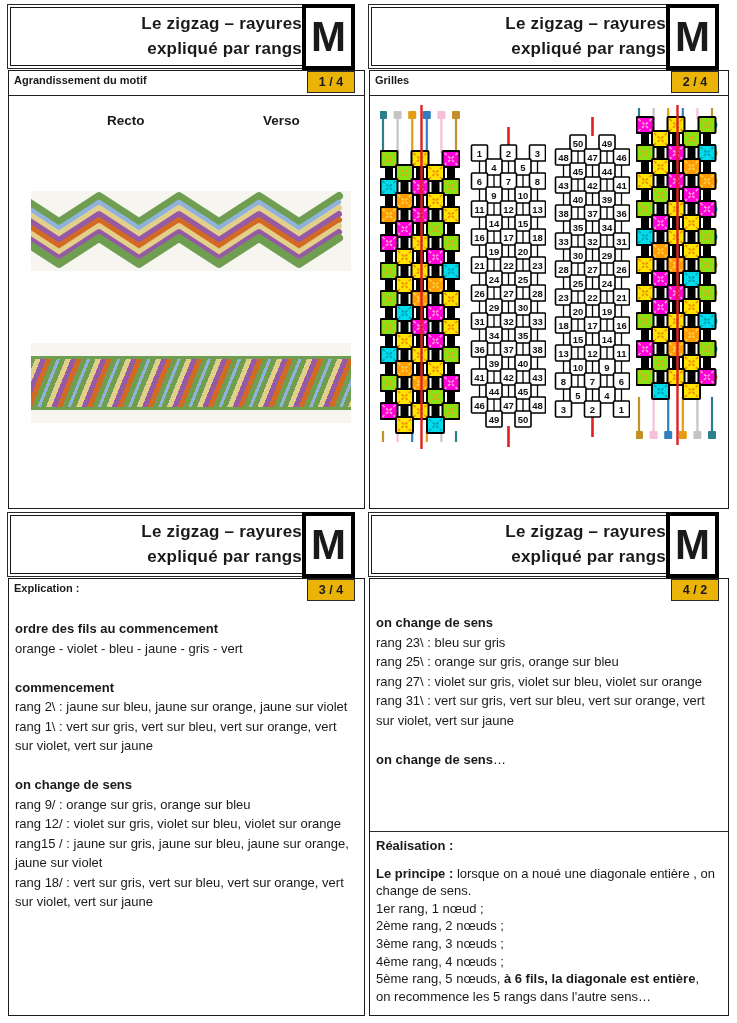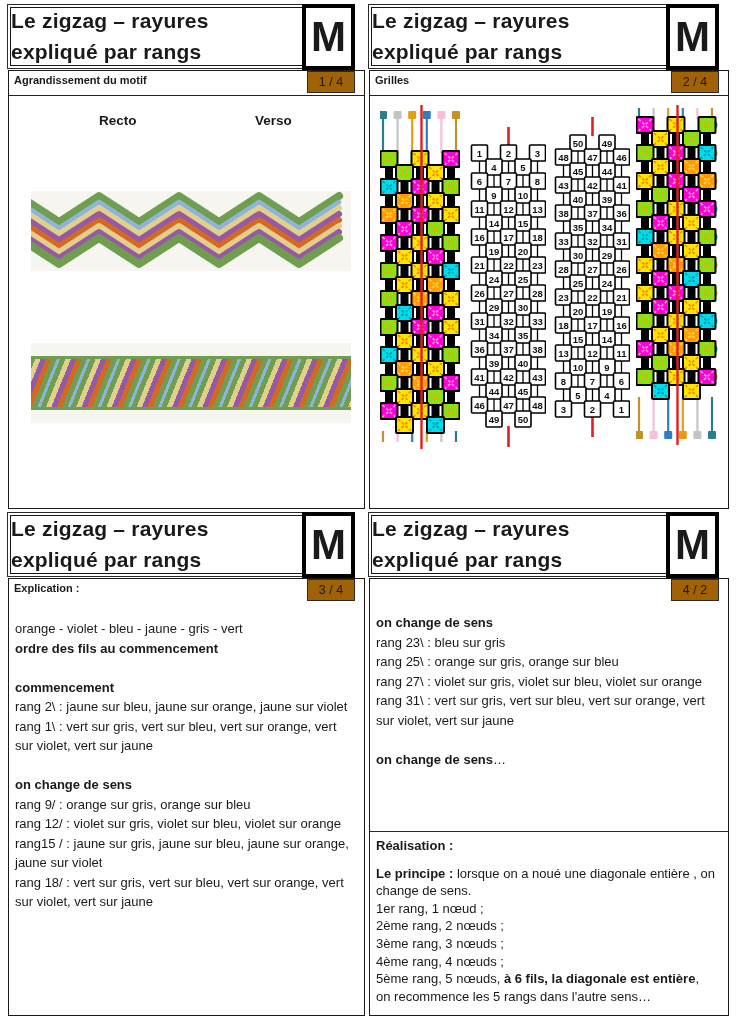--- a/index.html
+++ b/index.html
@@ -6,38 +6,38 @@
   .page{position:relative;width:737px;height:1023px;background:#ffffff;
         font-family:"Liberation Sans",sans-serif;color:#1a1a1a;overflow:hidden;}
   .panel{position:absolute;}
   .p1{left:8px;top:4px;width:357px;height:505px;}
   .p2{left:369px;top:4px;width:360px;height:505px;}
   .p3{left:8px;top:512px;width:357px;height:504px;}
   .p4{left:369px;top:512px;width:360px;height:504px;}
   .titlebox{position:absolute;left:2px;right:62px;top:3px;height:57px;
             border:1.6px solid #161616;outline:1px solid #2a2a2a;outline-offset:2px;
             display:flex;flex-direction:column;justify-content:center;background:#fff;}
-  .t1{text-align:left;font-weight:bold;font-size:21px;line-height:1.45;letter-spacing:.2px;}
+  .t1{text-align:right;font-weight:bold;font-size:17px;line-height:1.45;letter-spacing:.2px;}
   .mbox{position:absolute;right:10px;top:0;width:45px;height:58px;border:4px solid #000;
         background:#fff;display:flex;align-items:center;justify-content:center;
         font-weight:bold;font-size:42px;line-height:1;z-index:3;}
   .content{position:absolute;left:0;right:0;top:66px;bottom:0;border:1.5px solid #1a1a1a;background:#fff;}
   .pnum{position:absolute;right:10px;top:67px;width:46px;height:20px;border:1.4px solid #2a2a2a;
-        background:#a16207;font-weight:normal;font-size:12.5px;display:flex;align-items:center;
+        background:#eab308;font-weight:bold;font-size:12.5px;display:flex;align-items:center;
         justify-content:center;z-index:4;text-align:center;}
   .plabel{position:absolute;left:5px;top:3px;font-weight:bold;font-size:11px;}
   .labelline{position:absolute;left:0;right:0;top:24px;border-top:1.3px solid #222;}
   .lines{position:absolute;left:6px;right:8px;font-size:13px;}
   .tline{line-height:19.5px;min-height:19.5px;}
   .blank{height:19px;}
   .b{font-weight:bold;}
   .tight .tline{line-height:17.6px;min-height:17.6px;}
   .tight .blank{height:10px;min-height:10px;}
   .divider{position:absolute;left:0;right:0;border-top:1.5px solid #2a2a2a;}
-  .rv{position:absolute;font-weight:bold;font-size:13.5px;}
+  .rv{position:absolute;font-weight:bold;font-size:13.5px;margin-left:8px;}
   .photo{position:absolute;left:22px;width:320px;height:80px;}
   .verso-band{position:absolute;left:0;right:0;top:13px;height:54px;}
   svg{display:block;}
   .gridsvg{position:absolute;}
 </style>
 </head>
 <body>
 
 <div class="page">
 
@@ -857,22 +857,22 @@
   <section class="panel p3">
     <div class="titlebox">
       <div class="t1">Le zigzag – rayures</div>
       <div class="t1">expliqué par rangs</div>
     </div>
     <div class="mbox">M</div>
     <div class="pnum">3 / 4</div>
     <div class="content">
       <div class="plabel">Explication :</div>
       <div class="lines" id="p3-lines" style="top:40px">
+          <div class="tline"><span class="b">ordre des fils au commencement</span></div>
           <div class="tline"><span>orange - violet - bleu - jaune - gris - vert</span></div>
-          <div class="tline"><span class="b">ordre des fils au commencement</span></div>
           <div class="tline blank"></div>
           <div class="tline"><span class="b">commencement</span></div>
           <div class="tline"><span>rang 2\ : jaune sur bleu, jaune sur orange, jaune sur violet</span></div>
           <div class="tline"><span>rang 1\ : vert sur gris, vert sur bleu, vert sur orange, vert sur violet, vert sur jaune</span></div>
           <div class="tline blank"></div>
           <div class="tline"><span class="b">on change de sens</span></div>
           <div class="tline"><span>rang 9/ : orange sur gris, orange sur bleu</span></div>
           <div class="tline"><span>rang 12/ : violet sur gris, violet sur bleu, violet sur orange</span></div>
           <div class="tline"><span>rang15 / : jaune sur gris, jaune sur bleu, jaune sur orange, jaune sur violet</span></div>
           <div class="tline"><span>rang 18/ : vert sur gris, vert sur bleu, vert sur orange, vert sur violet, vert sur jaune</span></div>

